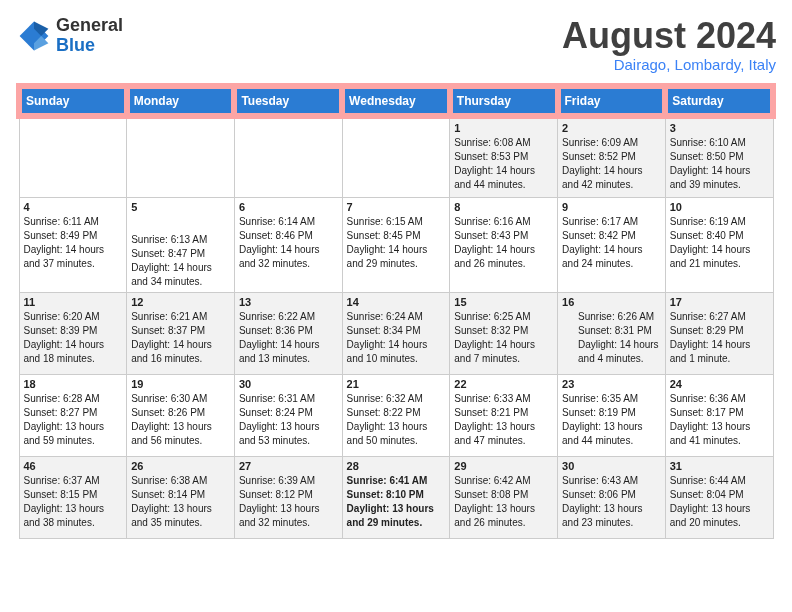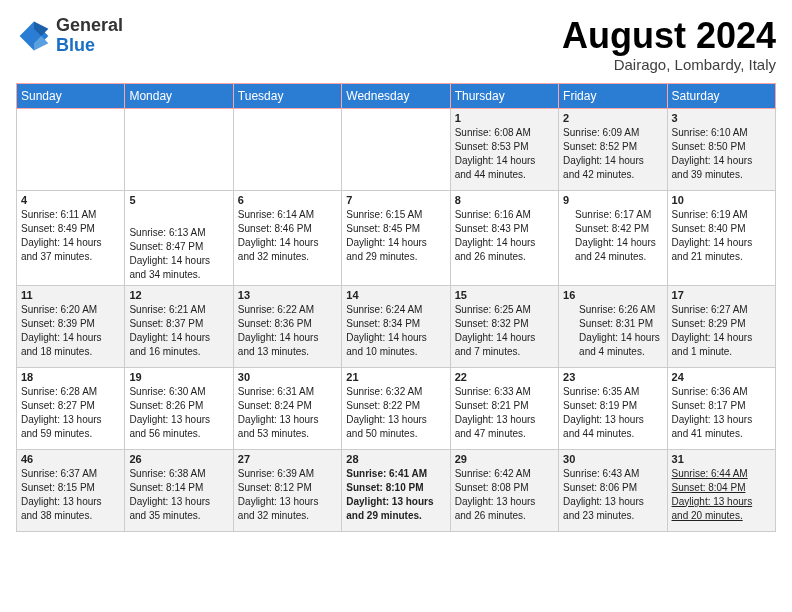--- a/index.html
+++ b/index.html
@@ -42,40 +42,40 @@
     .logo-icon {
       width: 36px;
       height: 36px;
     }
     .title-block {
       text-align: right;
     }
     .month-year {
       font-size: 36px;
       font-weight: bold;
-      color: #000000;
+      color: #404040;
       line-height: 1.1;
     }
     .location {
       font-size: 15px;
-      color: #404040;
+      color: #3b82f6;
     }
     table {
       width: 100%;
       border-collapse: collapse;
       flex: 1;
     }
     thead tr th {
       background-color: #2b7cd3;
       color: #fff;
       font-size: 12px;
-      font-weight: normal;
+      font-weight: bold;
       padding: 5px 4px;
       text-align: left;
-      border: 1px solid #fca5a5;
+      border: 6px solid #fca5a5;
     }
     tbody tr td {
       border: 1px solid #ccc;
       vertical-align: top;
       padding: 3px 4px;
       font-size: 9.5px;
       color: #222;
       width: calc(100% / 7);
       height: 82px;
     }
@@ -185,21 +185,21 @@
 Daylight: 14 hours and 29 minutes.</div>
           </td>
           <td>
             <span class="day-num">8</span>
             <div class="day-info" style="white-space: pre-line;">Sunrise: 6:16 AM
 Sunset: 8:43 PM
 Daylight: 14 hours and 26 minutes.</div>
           </td>
           <td>
             <span class="day-num">9</span>
-            <div class="day-info" style="white-space: pre-line; margin-left: 12px;">Sunrise: 6:17 AM
+            <div class="day-info" style="white-space: pre-line;">Sunrise: 6:17 AM
 Sunset: 8:42 PM
 Daylight: 14 hours and 24 minutes.</div>
           </td>
           <td>
             <span class="day-num">10</span>
             <div class="day-info" style="white-space: pre-line;">Sunrise: 6:19 AM
 Sunset: 8:40 PM
 Daylight: 14 hours and 21 minutes.</div>
           </td>
         </tr>
@@ -323,20 +323,20 @@
 Daylight: 13 hours and 26 minutes.</div>
           </td>
           <td>
             <span class="day-num">30</span>
             <div class="day-info" style="white-space: pre-line;">Sunrise: 6:43 AM
 Sunset: 8:06 PM
 Daylight: 13 hours and 23 minutes.</div>
           </td>
           <td>
             <span class="day-num">31</span>
-            <div class="day-info" style="white-space: pre-line; text-decoration: underline;">Sunrise: 6:44 AM
+            <div class="day-info" style="white-space: pre-line;">Sunrise: 6:44 AM
 Sunset: 8:04 PM
 Daylight: 13 hours and 20 minutes.</div>
           </td>
         </tr>
       </tbody>
   </table>
 </div>
 
 </body></html>

